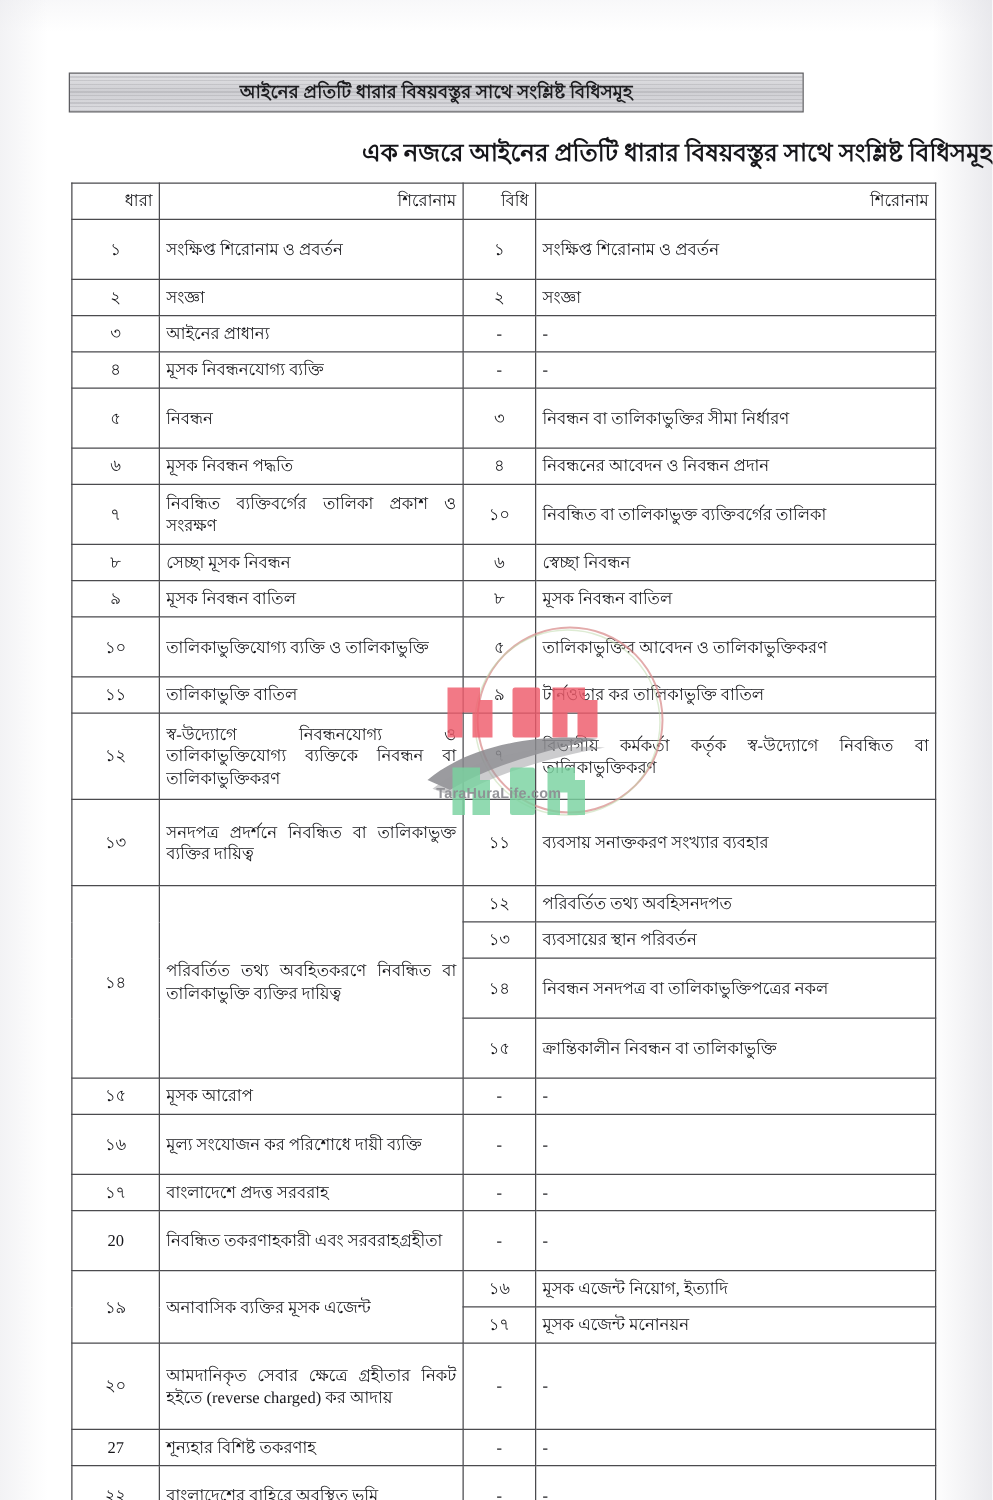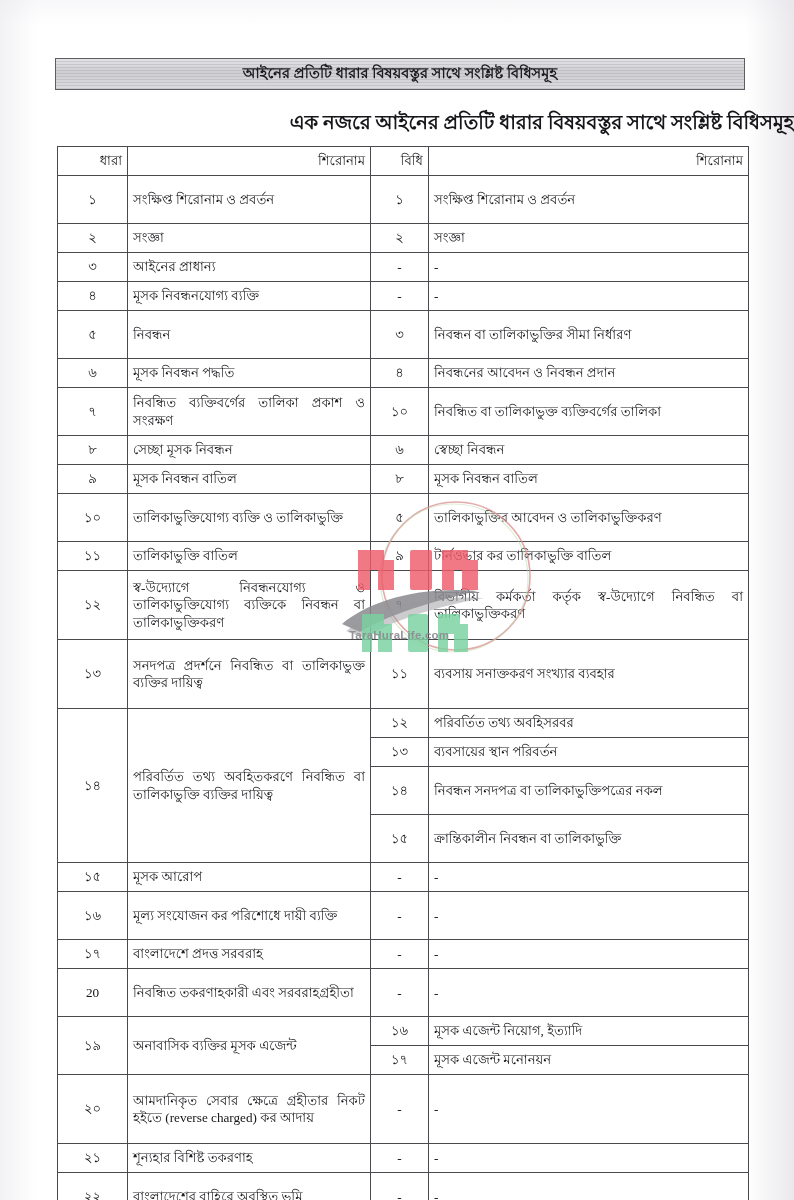--- a/index.html
+++ b/index.html
@@ -32,21 +32,21 @@
     position: absolute;
     inset: 0;
     z-index: 2;
   }
 
   
   .banner {
     position: absolute;
     left: 55px;
     top: 58px;
-    width: 690px;
+    width: 588px;
     height: 32px;
     box-sizing: border-box;
     border: 1.5px solid #5e5e62;
     background:
       repeating-linear-gradient(0deg, rgba(150,150,155,0.30) 0px, rgba(150,150,155,0.30) 1px, rgba(222,222,226,0.0) 1px, rgba(222,222,226,0.0) 3px),
       linear-gradient(180deg, #e3e3e6 0%, #cfcfd3 45%, #dcdce0 100%);
     display: flex;
     align-items: center;
     justify-content: center;
   }
@@ -262,21 +262,21 @@
           <tr class="r3">
             <td class="num" rowspan="1">১৩</td>
             <td class="title" rowspan="1">সনদপত্র প্রদর্শনে নিবন্ধিত বা তালিকাভুক্ত ব্যক্তির দায়িত্ব</td>
             <td class="num">১১</td>
             <td class="title nojust">ব্যবসায় সনাক্তকরণ সংখ্যার ব্যবহার</td>
           </tr>
           <tr class="r1">
             <td class="num" rowspan="4">১৪</td>
             <td class="title" rowspan="4">পরিবর্তিত তথ্য অবহিতকরণে নিবন্ধিত বা তালিকাভুক্তি ব্যক্তির দায়িত্ব</td>
             <td class="num">১২</td>
-            <td class="title nojust">পরিবর্তিত তথ্য অবহিসরবর</td>
+            <td class="title nojust">পরিবর্তিত তথ্য অবহিসনদপত</td>
           </tr>
           <tr class="r1">
             <td class="num">১৩</td>
             <td class="title nojust">ব্যবসায়ের স্থান পরিবর্তন</td>
           </tr>
           <tr class="r2">
             <td class="num">১৪</td>
             <td class="title">নিবন্ধন সনদপত্র বা তালিকাভুক্তিপত্রের নকল</td>
           </tr>
           <tr class="r2">
@@ -317,21 +317,21 @@
             <td class="num">১৭</td>
             <td class="title nojust">মূসক এজেন্ট মনোনয়ন</td>
           </tr>
           <tr class="r3">
             <td class="num" rowspan="1">২০</td>
             <td class="title" rowspan="1">আমদানিকৃত সেবার ক্ষেত্রে গ্রহীতার নিকট হইতে (reverse charged) কর আদায়</td>
             <td class="dash">-</td>
             <td class="dashL">-</td>
           </tr>
           <tr class="r1">
-            <td class="num" rowspan="1">২১</td>
+            <td class="num" rowspan="1">27</td>
             <td class="title nojust" rowspan="1">শূন্যহার বিশিষ্ট তকরণাহ</td>
             <td class="dash">-</td>
             <td class="dashL">-</td>
           </tr>
           <tr class="r2">
             <td class="num" rowspan="1">২২</td>
             <td class="title" rowspan="1">বাংলাদেশের বাহিরে অবস্থিত ভূমি</td>
             <td class="dash">-</td>
             <td class="dashL">-</td>
           </tr>

